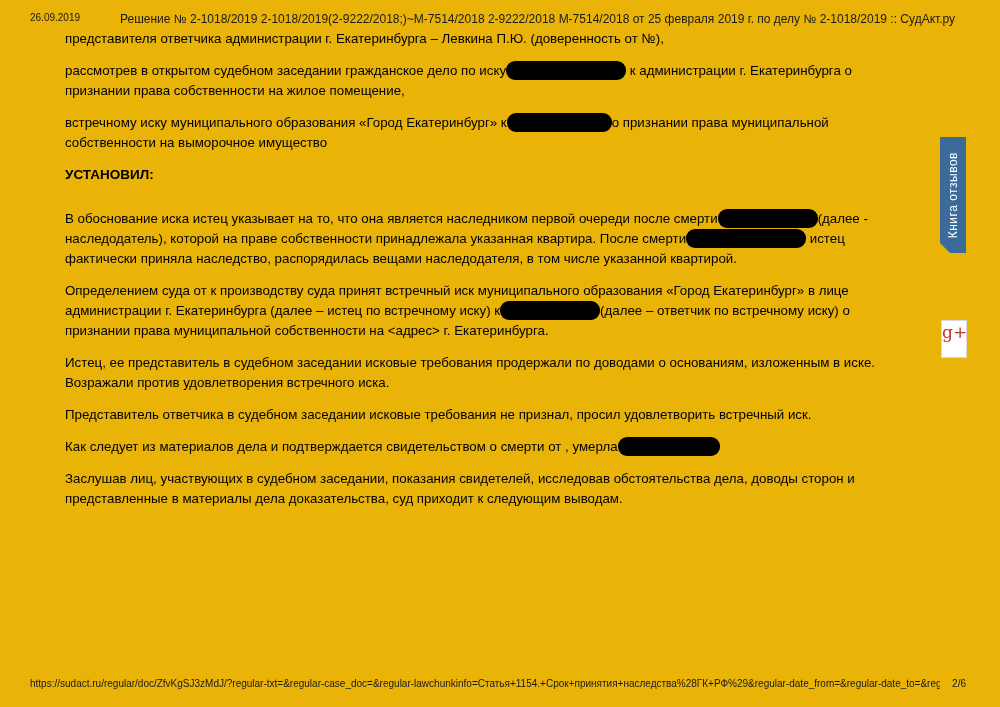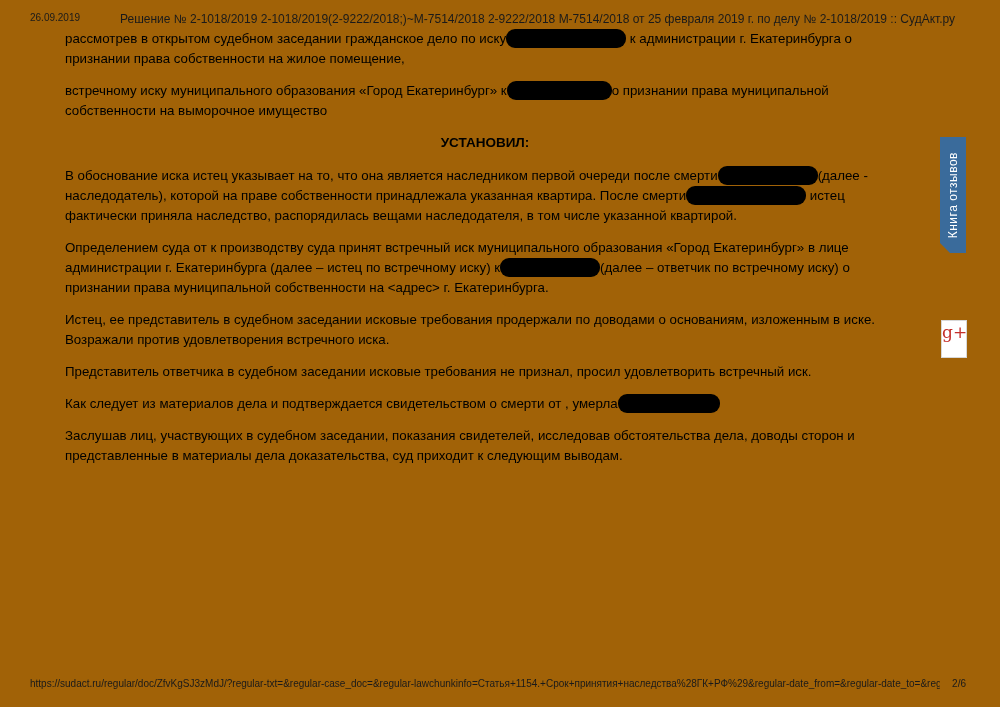--- a/index.html
+++ b/index.html
@@ -1,42 +1,42 @@
 <!DOCTYPE html>
 <html lang="ru"><head>
 <meta charset="utf-8">
 <style>
   html,body{margin:0;padding:0;}
   body{background:#fff;}
   .page{
     position:relative;
     width:1000px;height:707px;
-    background:#a16207;
+    background:#eab308;
     overflow:hidden;
     font-family:"Liberation Sans", sans-serif;
     color:#000;
   }
   
   .print-date{
     position:absolute;top:12px;left:30px;
     font-size:10px;color:#1a1a1a;white-space:nowrap;
   }
   .print-title{
     position:absolute;top:12px;left:120px;right:120px;
     text-align:center;font-size:12px;color:#1a1a1a;white-space:nowrap;
   }
   
   .doc-body{
     position:absolute;top:29px;left:65px;width:840px;
     font-size:13.3px;line-height:20px;
   }
   .paragraph{margin:0 0 12px 0;}
   .doc-heading{
-    margin:0 0 13px 0;
-    text-align:center;font-weight:bold;font-size:13.5px;
+    margin:0 0 24px 0;
+    text-align:left;font-weight:bold;font-size:13.5px;
   }
   .redaction{
     display:inline-block;
     height:19px;background:#000;border-radius:9px;
     vertical-align:-5px;
   }
   
   .feedback-tab{
     position:absolute;top:137px;right:34px;width:26px;height:116px;
     display:flex;align-items:center;justify-content:center;
@@ -69,20 +69,21 @@
 </head>
 <body>
 
 <div class="page">
 
   <div class="print-date">26.09.2019</div>
 
   <div class="print-title">Решение № 2-1018/2019 2-1018/2019(2-9222/2018;)~М-7514/2018 2-9222/2018 М-7514/2018 от 25 февраля 2019 г. по делу № 2-1018/2019 :: СудАкт.ру</div>
 
   <div class="doc-body">
+      <div class="paragraph"><span>представителя ответчика администрации г. Екатеринбурга – Левкина П.Ю. (доверенность от №),</span></div>
       <div class="paragraph"><span>рассмотрев в открытом судебном заседании гражданское дело по иску</span><span class="redaction" style="width: 120px;"></span><span> к администрации г. Екатеринбурга о признании права собственности на жилое помещение,</span></div>
       <div class="paragraph"><span>встречному иску муниципального образования «Город Екатеринбург» к</span><span class="redaction" style="width: 105px;"></span><span>о признании права муниципальной собственности на выморочное имущество</span></div>
       <div class="doc-heading"><span>УСТАНОВИЛ:</span></div>
       <div class="paragraph"><span>В обоснование иска истец указывает на то, что она является наследником первой очереди после смерти</span><span class="redaction" style="width: 100px;"></span><span>(далее - наследодатель), которой на праве собственности принадлежала указанная квартира. После смерти</span><span class="redaction" style="width: 120px;"></span><span> истец фактически приняла наследство, распорядилась вещами наследодателя, в том числе указанной квартирой.</span></div>
       <div class="paragraph"><span>Определением суда от к производству суда принят встречный иск муниципального образования «Город Екатеринбург» в лице администрации г. Екатеринбурга (далее – истец по встречному иску) к</span><span class="redaction" style="width: 100px;"></span><span>(далее – ответчик по встречному иску) о признании права муниципальной собственности на &lt;адрес&gt; г. Екатеринбурга.</span></div>
       <div class="paragraph"><span>Истец, ее представитель в судебном заседании исковые требования продержали по доводами о основаниям, изложенным в иске. Возражали против удовлетворения встречного иска.</span></div>
       <div class="paragraph"><span>Представитель ответчика в судебном заседании исковые требования не признал, просил удовлетворить встречный иск.</span></div>
       <div class="paragraph"><span>Как следует из материалов дела и подтверждается свидетельством о смерти от , умерла</span><span class="redaction" style="width: 102px;"></span></div>
       <div class="paragraph"><span>Заслушав лиц, участвующих в судебном заседании, показания свидетелей, исследовав обстоятельства дела, доводы сторон и представленные в материалы дела доказательства, суд приходит к следующим выводам.</span></div>
     </div>

